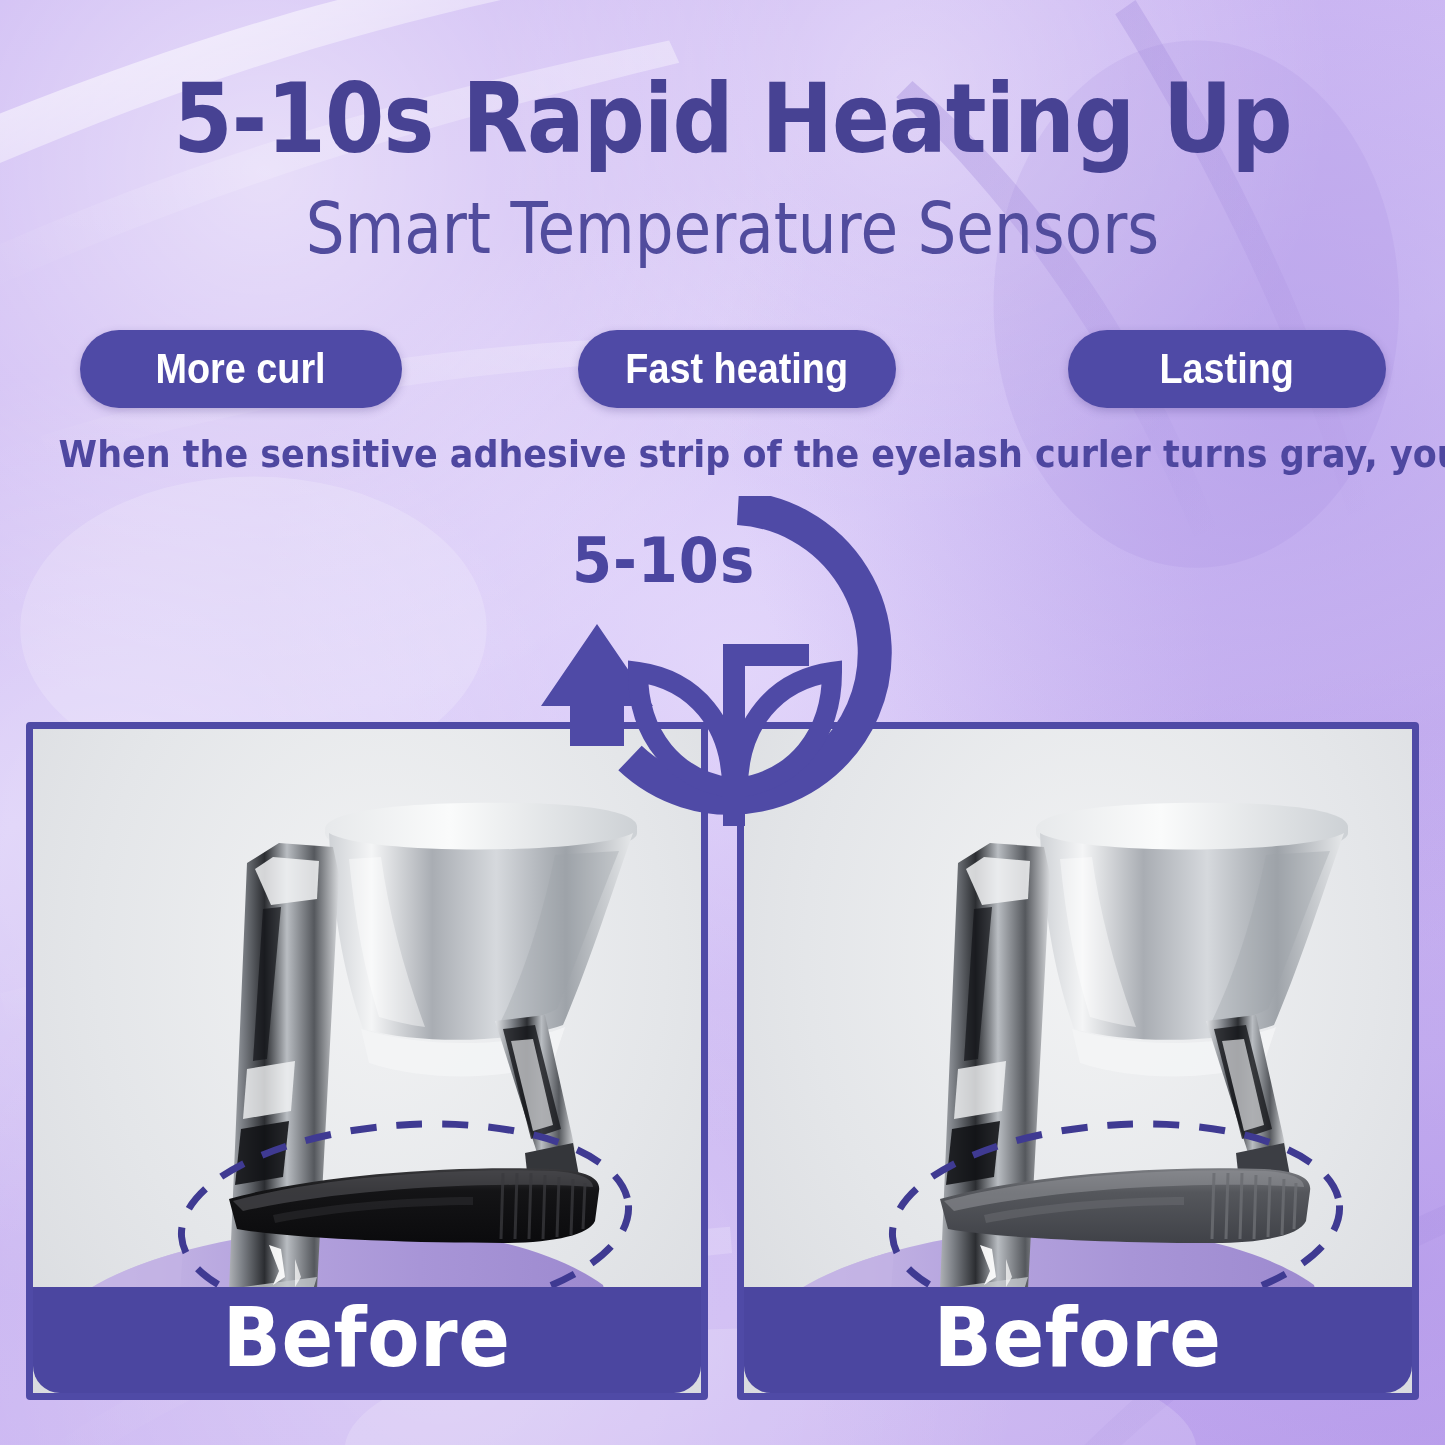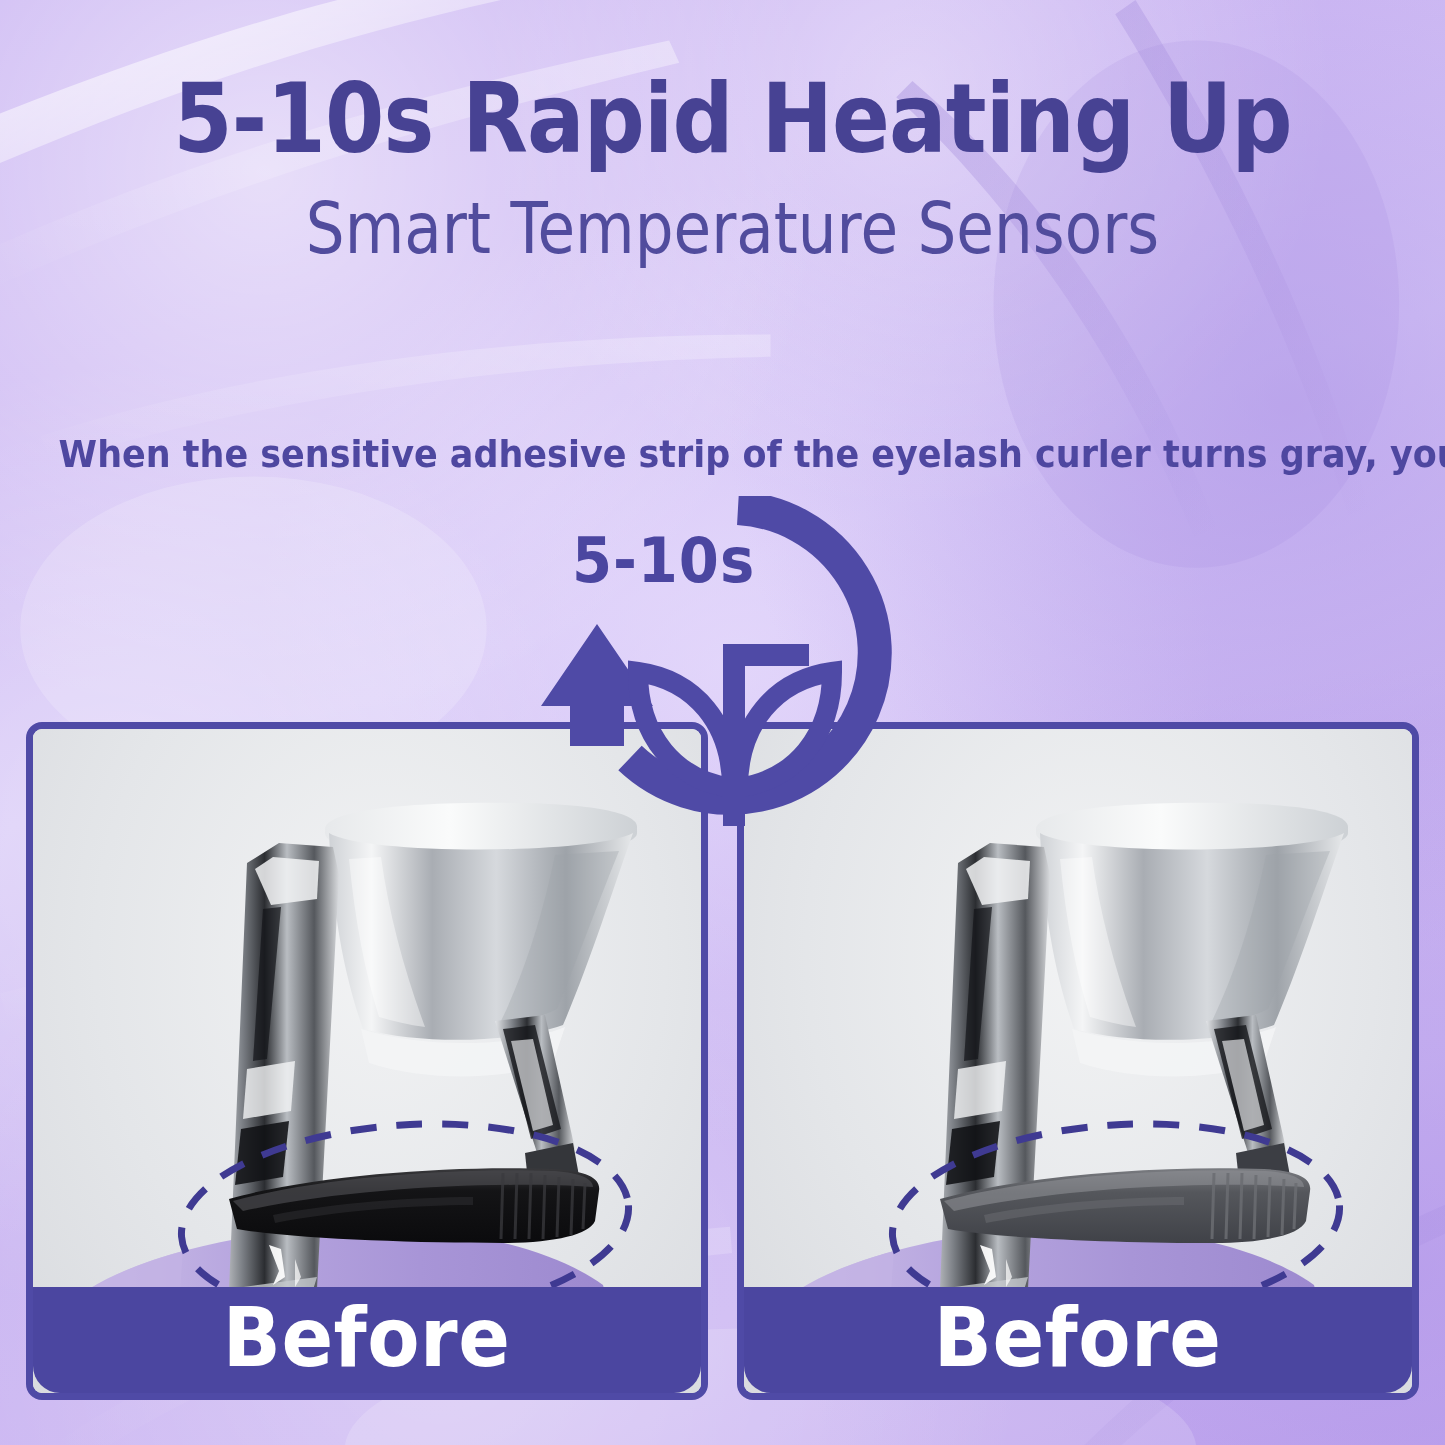--- a/index.html
+++ b/index.html
@@ -131,21 +131,21 @@
     top: 722px;
     width: 1393px;
     height: 678px;
   }
   .panel {
     position: absolute;
     top: 0;
     width: 682px;
     height: 678px;
     border: 7px solid #4f4aa6;
-    border-radius: 16px;
+    border-radius: 4px;
     overflow: hidden;
     background: #e9eaed;
     box-sizing: border-box;
   }
   .panel-left  { left: 0px; }
   .panel-right { left: 711px; }
 
   .photo {
     position: absolute;
     inset: 0;
@@ -202,20 +202,31 @@
     <path d="M60,1420 C240,1300 480,1230 720,1210 L722,1236 C490,1258 256,1326 82,1442 Z" fill="url(#wg2)" opacity="0.35"></path>
     <path d="M1445,1180 C1300,1240 1160,1330 1050,1445 L1086,1445 C1190,1342 1322,1262 1445,1208 Z" fill="url(#dk)" opacity="0.7"></path>
     <ellipse cx="250" cy="620" rx="230" ry="150" fill="#ffffff" opacity="0.18"></ellipse>
     <ellipse cx="1180" cy="300" rx="200" ry="260" fill="#9a7ddb" opacity="0.14"></ellipse>
     <ellipse cx="760" cy="1430" rx="420" ry="120" fill="#ffffff" opacity="0.16"></ellipse>
   </svg>
 
   <div class="title">5-10s Rapid Heating Up</div>
   <div class="subtitle">Smart Temperature Sensors</div>
 
+  <div class="pills">
+    <div class="pill pill-0">
+      <span>More curl</span>
+    </div>
+    <div class="pill pill-1">
+      <span>Fast heating</span>
+    </div>
+    <div class="pill pill-2">
+      <span>Lasting</span>
+    </div>
+  </div>
 
   <div class="caption">When the sensitive adhesive strip of the eyelash curler turns gray, you can start to use.</div>
 
   <div class="rotate-label">5-10s</div>
   <svg class="rotate-graphic" viewBox="0 0 430 330">
 
     <path d="M 218 12
              A 145 145 0 1 1 110 262" fill="none" stroke="#4f4aa6" stroke-width="34" stroke-linecap="butt"></path>
 
     <path d="M 77 128 L 133 210 L 104 210 L 104 250 L 50 250 L 50 210 L 21 210 Z" fill="#4f4aa6"></path>

